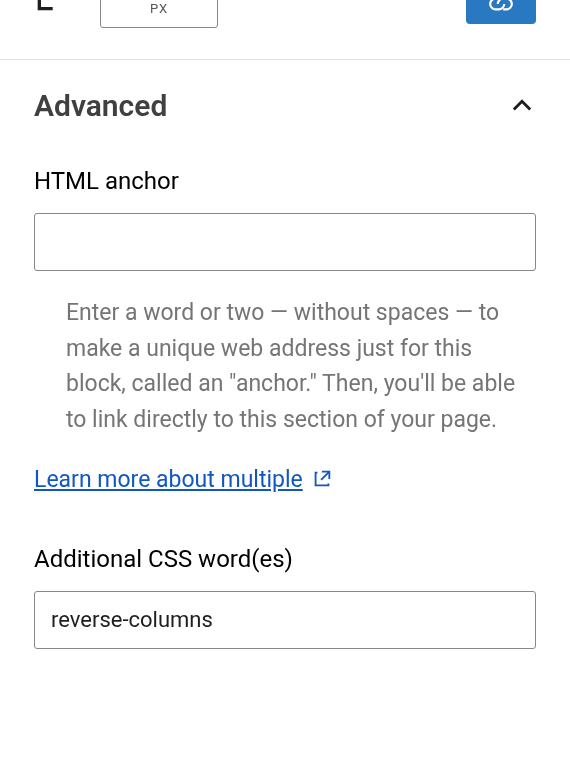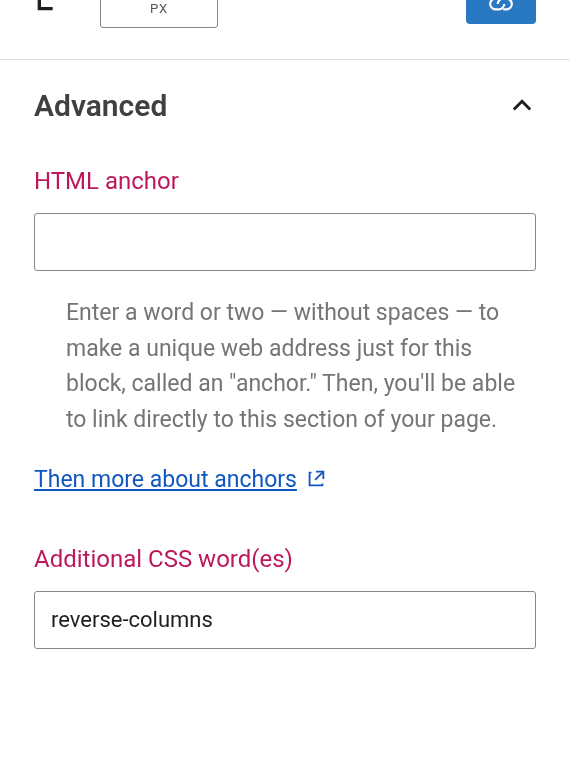--- a/index.html
+++ b/index.html
@@ -84,21 +84,21 @@
     }
     .chevron svg {
       width: 100%;
       height: 100%;
       stroke: #1e1e1e;
       fill: none;
       stroke-width: 2.5;
     }
     .field-label {
       font-size: 24px;
-      color: #be185d;
+      color: #000000;
       margin-bottom: 18px;
       font-weight: 400;
     }
     .text-input {
       width: 100%;
       height: 58px;
       border: 1px solid #888;
       border-radius: 3px;
       font-size: 22px;
       padding: 0 16px;
@@ -168,21 +168,21 @@
           <polyline points="5 15 12 8 19 15"></polyline>
         </svg>
     </div>
   </div>
 
   <div>
     <div class="field-label">HTML anchor</div>
     <input type="text" class="text-input" value="" style="">
     <div class="help-text">Enter a word or two — without spaces — to make a unique web address just for this block, called an "anchor." Then, you'll be able to link directly to this section of your page.</div>
     <a class="learn-link">
-      <span>Then more about anchors</span>
+      <span>Learn more about multiple</span>
       <svg class="external-icon" viewBox="0 0 24 24">
         <path d="M7 5 L5 5 L5 19 L19 19 L19 17"></path>
         <path d="M12 4 L20 4 L20 12"></path>
         <path d="M20 4 L11 13"></path>
       </svg>
     </a>
   </div>
 
   <div class="second-field">
     <div class="field-label">Additional CSS word(es)</div>

